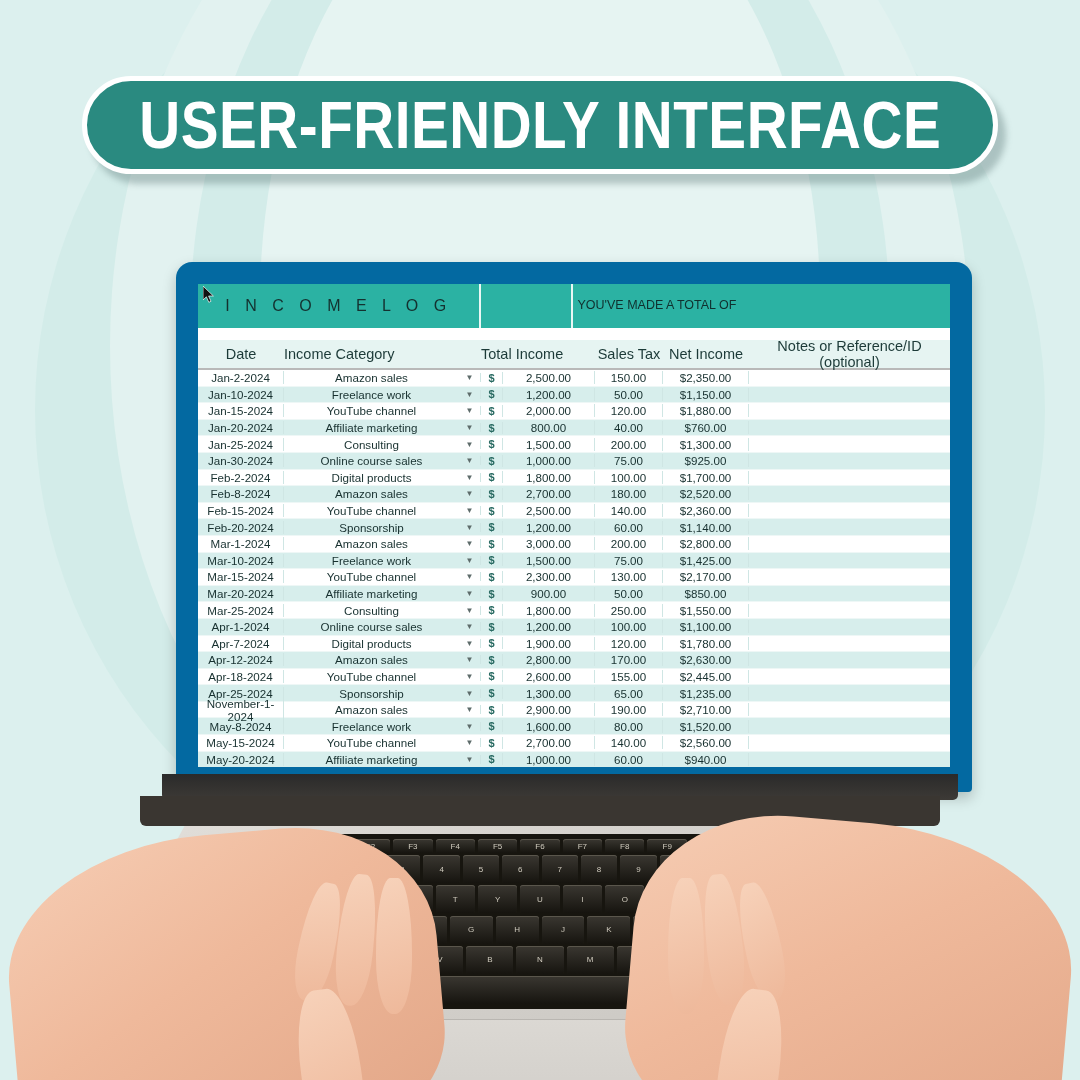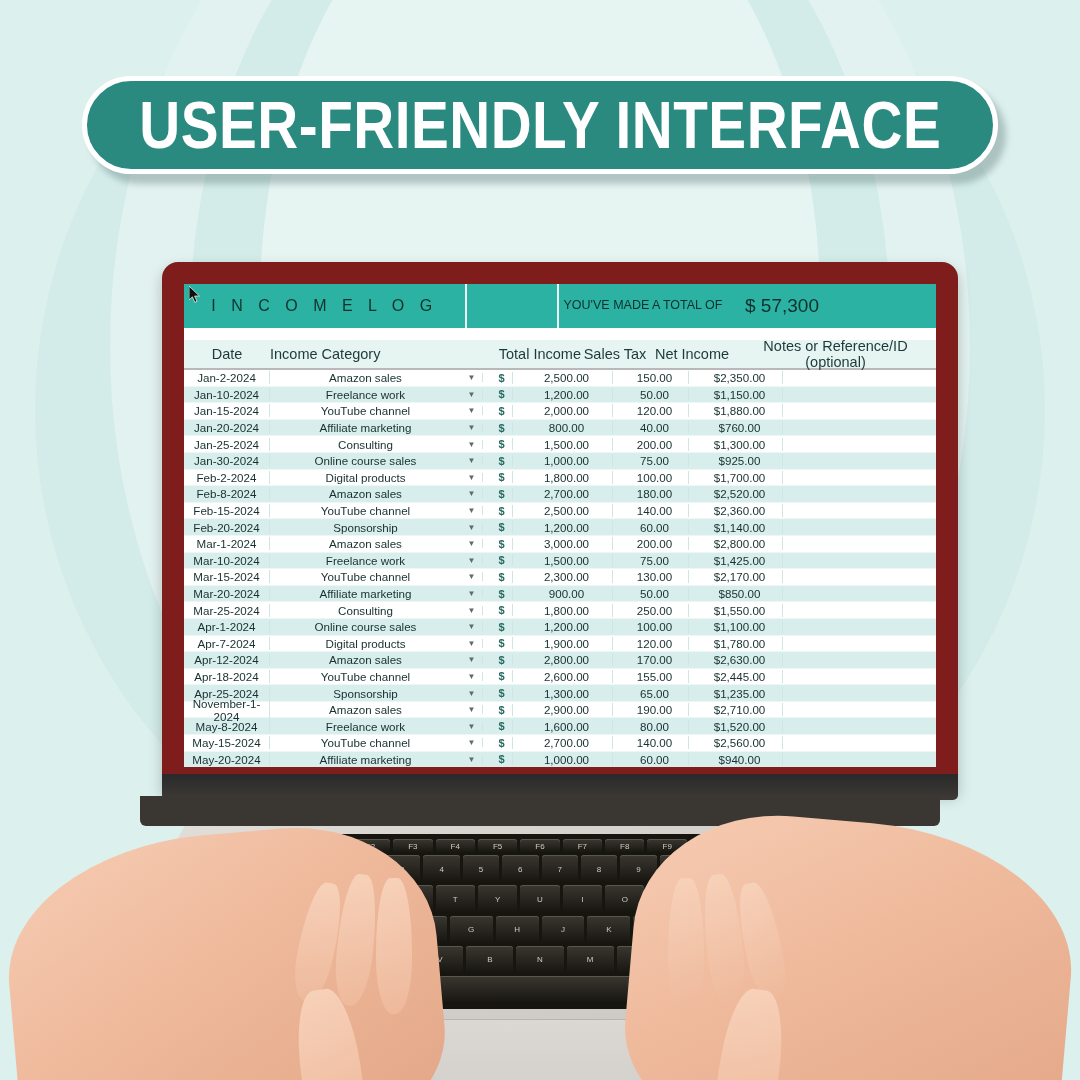--- a/index.html
+++ b/index.html
@@ -80,25 +80,25 @@
     position: absolute;
     left: 0;
     top: 262px;
     width: 1080px;
     height: 818px;
     z-index: 4;
   }
 
   .lid {
     position: absolute;
-    left: 162px;
+    left: 176px;
     top: 0;
     width: 796px;
     height: 530px;
-    background: #7f1d1d;
+    background: #0369a1;
     border-radius: 16px 16px 4px 4px;
     box-shadow: 0 6px 14px rgba(0,0,0,.22);
   }
 
   .screen {
     position: absolute;
     left: 22px;
     top: 22px;
     right: 22px;
     bottom: 25px;
@@ -174,21 +174,20 @@
     overflow: hidden;
   }
   .row {
     display: flex;
     height: 16.6px;
     align-items: center;
     font-size: 11.6px;
     color: #17302f;
     background: #ffffff;
     border-bottom: 1px solid #eef7f6;
-    gap: 8px;
   }
   .row.alt { background: #d7eeec; }
 
   
   .c-date   { flex: 0 0 86px;  text-align: center; }
   .c-cat    { flex: 0 0 175px; text-align: center; position: relative; }
   .c-arrow  { flex: 0 0 22px;  text-align: center; }
   .c-cur    { flex: 0 0 22px;  text-align: center; }
   .c-total  { flex: 0 0 92px;  text-align: center; }
   .c-tax    { flex: 0 0 68px;  text-align: center; }
@@ -197,21 +196,21 @@
 
   .row .c-date  { border-right: 1px solid #cfe6e4; }
   .row .c-arrow { border-right: 1px solid #cfe6e4; color: #5d6b6a; font-size: 8px; }
   .row .c-cur   { border-right: 1px solid #cfe6e4; color: #2a6b63; font-weight: 700; font-size: 11px;}
   .row .c-total { border-right: 1px solid #cfe6e4; }
   .row .c-tax   { border-right: 1px solid #cfe6e4; }
   .row .c-net   { border-right: 1px solid #cfe6e4; }
 
   .col-headers .h-date  { flex: 0 0 86px;  text-align: center; }
   .col-headers .h-cat   { flex: 0 0 197px; }
-  .col-headers .h-total { flex: 0 0 114px; text-align: right; }
+  .col-headers .h-total { flex: 0 0 114px; text-align: left; }
   .col-headers .h-tax   { flex: 0 0 68px;  text-align: center; }
   .col-headers .h-net   { flex: 0 0 86px;  text-align: center; }
   .col-headers .h-notes { flex: 1 1 auto;  text-align: center; }
 
   .cursor {
     position: absolute;
     left: 5px;
     top: 2px;
     width: 13px;
     height: 17px;
@@ -346,21 +345,20 @@
 
   <div class="lid">
     <div class="screen">
 
       <div class="sheet">
 
         <div class="sheet-top">
           <div class="top-title">I N C O M E   L O G</div>
           <div class="top-blank"></div>
           <div class="top-label">YOU'VE MADE A TOTAL OF</div>
-          <div class="top-total">$ 57,300</div>
         </div>
 
         <div class="sheet-gap"></div>
 
         <div class="col-headers">
           <div class="h-date">Date</div>
           <div class="h-cat">Income Category</div>
           <div class="h-total">Total Income</div>
           <div class="h-tax">Sales Tax</div>
           <div class="h-net">Net Income</div>

